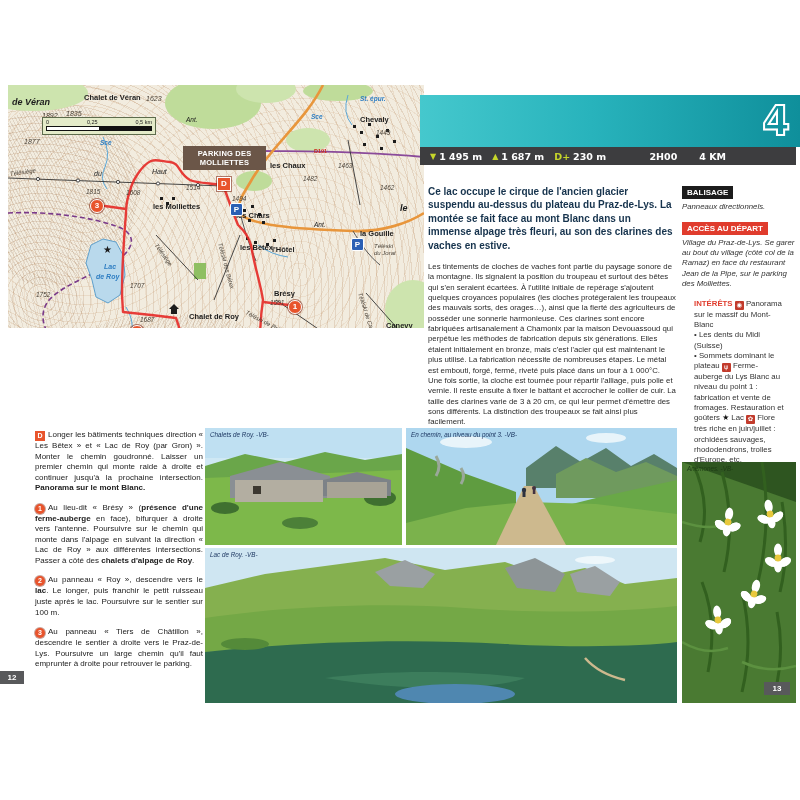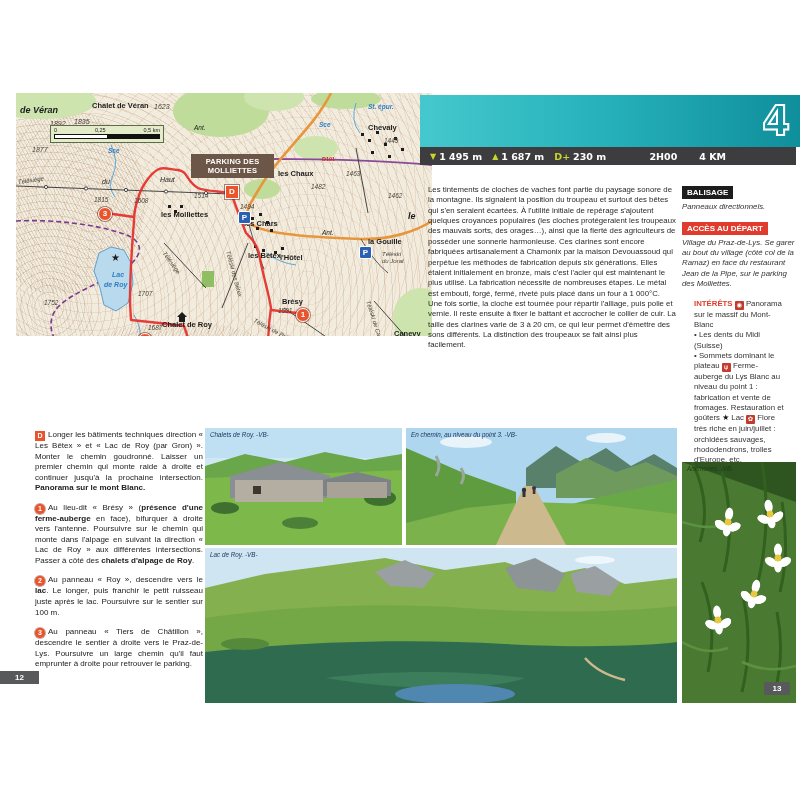--- a/index.html
+++ b/index.html
@@ -1,26 +1,26 @@
 <!DOCTYPE html>
 <html><head>
 <meta charset="utf-8">
 <style>
   html,body{margin:0;padding:0;background:#fff;}
   body{font-family:"Liberation Sans",sans-serif;-webkit-font-smoothing:antialiased;}
   #canvas{position:relative;width:800px;height:800px;background:#fff;overflow:hidden;}
   #spread{position:absolute;left:0;top:85px;width:800px;height:630px;background:#fff;}
 
   
-  #map{position:absolute;left:16px;top:0;width:416px;height:243px;overflow:hidden;
+  #map{position:absolute;left:8px;top:0;width:416px;height:243px;overflow:hidden;
        background-color:#f2ecdf;
        background-image:
          repeating-radial-gradient(circle at 18% 42%, rgba(199,152,108,.20) 0 1px, transparent 1px 9px),
          repeating-radial-gradient(circle at 70% 78%, rgba(199,152,108,.16) 0 1px, transparent 1px 11px),
-         repeating-radial-gradient(circle at 8% 88%, rgba(168,116,72,.20) 0 1px, transparent 1px 7px); margin-top: 8px;}
+         repeating-radial-gradient(circle at 8% 88%, rgba(168,116,72,.20) 0 1px, transparent 1px 7px);}
   .shade{position:absolute;opacity:.5;}
   .shade.s1{left:-20px;top:20px;width:150px;height:180px;border-radius:45% 55% 60% 40%;
      background:repeating-linear-gradient(62deg, rgba(122,82,52,.30) 0 1px, transparent 1px 3px);}
   .shade.s2{left:40px;top:230px;width:230px;height:130px;border-radius:55% 45% 40% 60%;
      background:repeating-linear-gradient(118deg, rgba(122,82,52,.28) 0 1px, transparent 1px 3px);}
   .shade.s3{left:-10px;top:185px;width:90px;height:120px;border-radius:50%;
      background:repeating-linear-gradient(75deg, rgba(122,82,52,.22) 0 1px, transparent 1px 4px);}
   #mapsvg{position:absolute;left:0;top:0;}
   .mlabel{position:absolute;white-space:pre;font-size:7px;color:#1c1c1c;transform-origin:left center;line-height:1;}
   .mlabel.vil{font-weight:700;font-size:7.5px;}
@@ -224,21 +224,21 @@
           <div class="mlabel vil" style="left: 264px; top: 161px;">l'Hôtel</div>
           <div class="mlabel vil" style="left: 352px; top: 145px;">la Gouille</div>
           <div class="mlabel alt" style="left: 366px; top: 158px; font-size: 6px;">Téléski</div>
           <div class="mlabel alt" style="left: 366px; top: 165px; font-size: 6px;">du Jorat</div>
           <div class="mlabel big" style="left: 392px; top: 119px;">le</div>
           <div class="mlabel pl" style="left: 306px; top: 137px; font-size: 6.5px;">Ant.</div>
           <div class="mlabel wat" style="left: 96px; top: 178px;">Lac</div>
           <div class="mlabel wat" style="left: 88px; top: 188px;">de Roy</div>
           <div class="mlabel alt" style="left: 122px; top: 198px; font-size: 6.5px;">1707</div>
           <div class="mlabel alt" style="left: 132px; top: 232px; font-size: 6.5px;">1687</div>
-          <div class="mlabel vil" style="left: 146px; top: 228px;">Chalet de Roy</div>
+          <div class="mlabel vil" style="left: 146px; top: 228px; padding-left: 35px;">Chalet de Roy</div>
           <div class="mlabel alt" style="left: 200px; top: 252px; font-size: 6.5px;">1602</div>
           <div class="mlabel alt" style="left: 28px; top: 207px; font-size: 6.5px;">1752</div>
           <div class="mlabel alt" style="left: 35px; top: 253px; font-size: 6.5px;">1705</div>
           <div class="mlabel alt" style="left: 102px; top: 309px; font-size: 6.5px;">1892</div>
           <div class="mlabel vil" style="left: 266px; top: 205px;">Brésy</div>
           <div class="mlabel alt" style="left: 262px; top: 215px; font-size: 6.5px;">1501</div>
           <div class="mlabel vil" style="left: 282px; top: 261px;">Chez Pellet</div>
           <div class="mlabel alt" style="left: 322px; top: 273px; font-size: 6.5px;">1424</div>
           <div class="mlabel alt" style="left: 365px; top: 263px; font-size: 6.5px;">1418</div>
           <div class="mlabel vil" style="left: 378px; top: 237px;">Canevy</div>
@@ -282,20 +282,21 @@
     <span>1 495 m</span>
     <span class="tri">▲</span>
     <span>1 687 m</span>
     <span class="dplus">D+</span>
     <span>230 m</span>
     <span class="dur">2H00</span>
     <span class="dist">4 KM</span>
   </div>
 
   <div id="article">
+    <p id="intro">Ce lac occupe le cirque de l'ancien glacier suspendu au-dessus du plateau du Praz-de-Lys. La montée se fait face au mont Blanc dans un immense alpage très fleuri, au son des clarines des vaches en estive.</p>
     <p id="sect-body">Les tintements de cloches de vaches font partie du paysage sonore de la montagne. Ils signalent la position du troupeau et surtout des bêtes qui s'en seraient écartées. À l'utilité initiale de repérage s'ajoutent quelques croyances populaires (les cloches protégeraient les troupeaux des mauvais sorts, des orages…), ainsi que la fierté des agriculteurs de posséder une sonnerie harmonieuse. Ces clarines sont encore fabriquées artisanalement à Chamonix par la maison Devouassoud qui perpétue les méthodes de fabrication depuis six générations. Elles étaient initialement en bronze, mais c'est l'acier qui est maintenant le plus utilisé. La fabrication nécessite de nombreuses étapes. Le métal est embouti, forgé, fermé, riveté puis placé dans un four à 1 000°C. Une fois sortie, la cloche est tournée pour répartir l'alliage, puis polie et vernie. Il reste ensuite à fixer le battant et accrocher le collier de cuir. La taille des clarines varie de 3 à 20 cm, ce qui leur permet d'émettre des sons différents. La distinction des troupeaux se fait ainsi plus facilement.</p>
   </div>
 
   <div id="sidebar">
     <div><span class="chip-title blk">BALISAGE</span></div>
     <p class="sb-it">Panneaux directionnels.</p>
     <div><span class="chip-title red">ACCÈS AU DÉPART</span></div>
     <p class="sb-it">Village du Praz-de-Lys. Se garer au bout du village (côté col de la Ramaz) en face du restaurant Jean de la Pipe, sur le parking des Molliettes.</p>
     <p class="sb-flow"><span style="font-weight: 700; color: rgb(224, 60, 45); font-style: normal;">INTÉRÊTS </span><span class="chip">◉</span><span> Panorama sur le massif du Mont-Blanc
 • Les dents du Midi (Suisse)
@@ -386,16 +387,16 @@
       <use href="#fl" x="46" y="60" transform="rotate(8 46 60)"></use>
       <use href="#fl" x="88" y="52" transform="rotate(-10 88 52)"></use>
       <use href="#fl" x="96" y="96"></use>
       <use href="#fl" x="72" y="132" transform="rotate(14 72 132)"></use>
       <use href="#fl" x="36" y="158" transform="rotate(-6 36 158)"></use>
     </svg>
     <div class="caption flower-caption">Anémones. -VB-</div>
     <div class="pagenum" style="right:6px;bottom:8px;width:26px;height:13px;position:absolute;">13</div>
   </div>
 
-  <div class="pagenum" style="left:0;top:586px;width:39px;height:13px;">12</div>
+  <div class="pagenum" style="left:0;top:586px;width:24px;height:13px;">12</div>
 
 </div>
 </div>
 
 </body></html>

